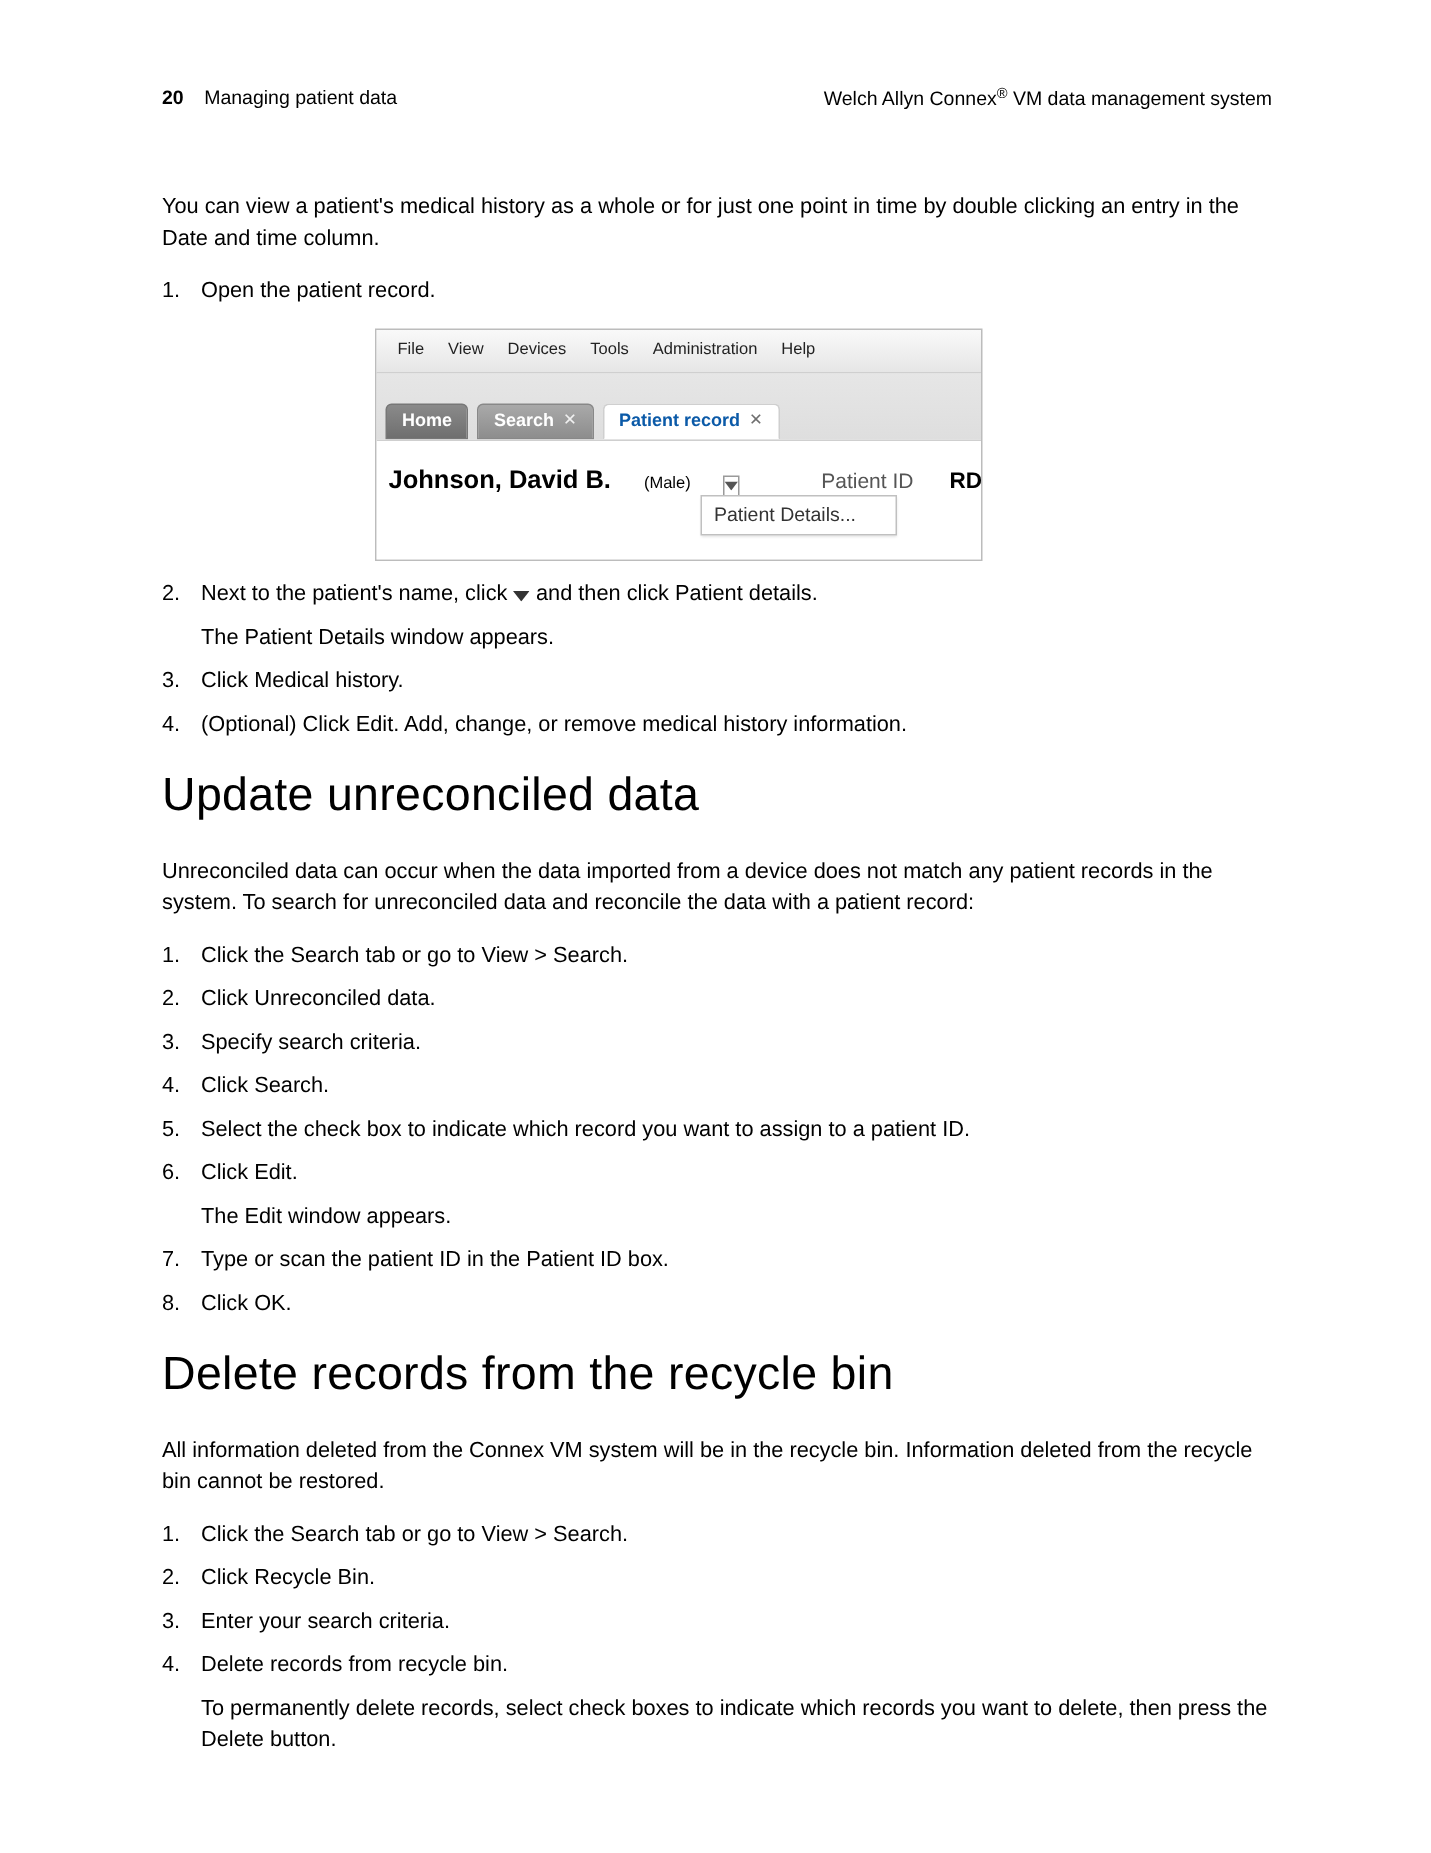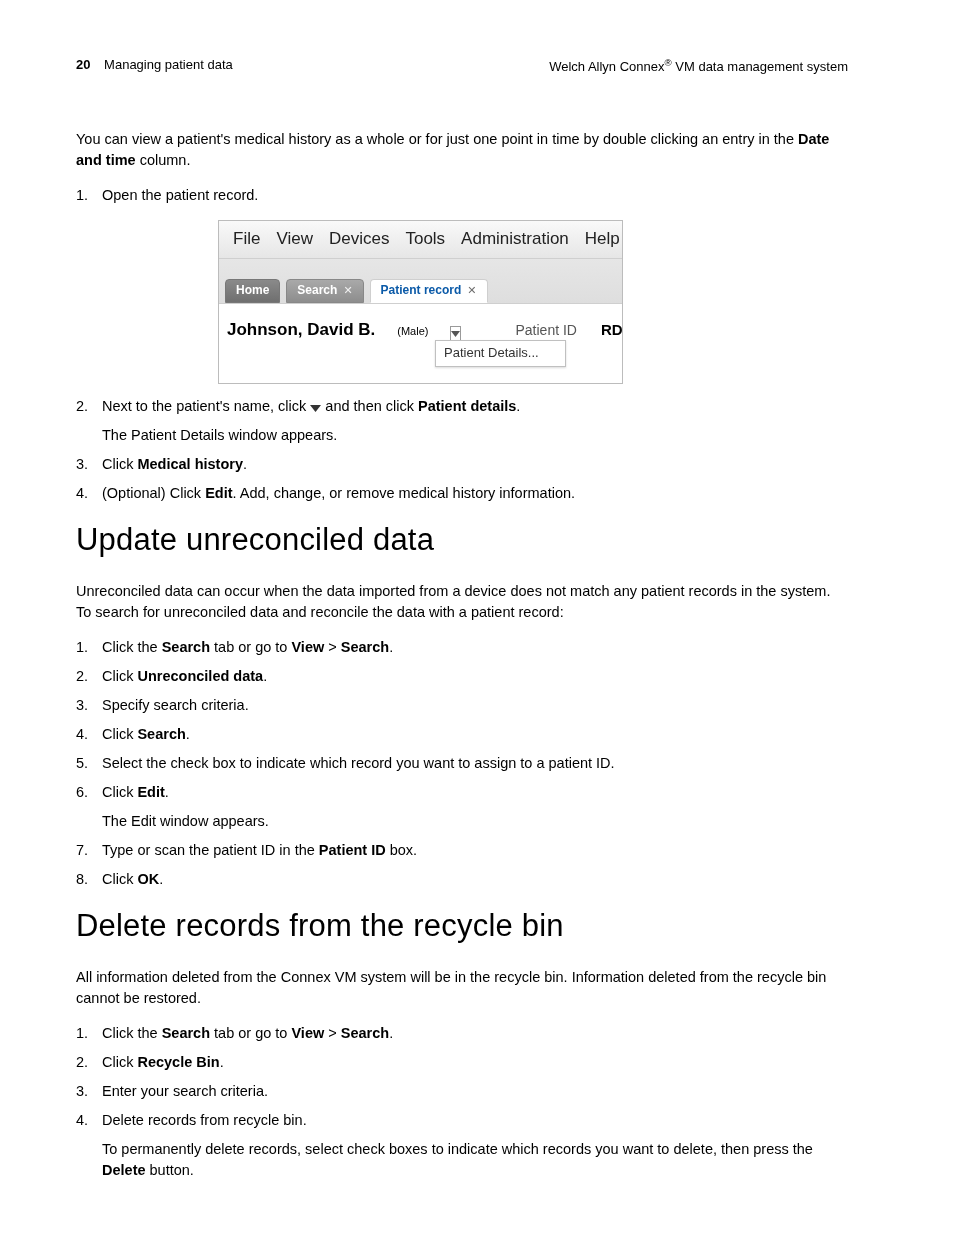--- a/index.html
+++ b/index.html
@@ -9,21 +9,21 @@
     background: #fff;
     font-family: Arial, Helvetica, sans-serif;
     color: #000;
     font-size: 14.5px;
     line-height: 1.45;
   }
   .page {
     width: 954px;
     height: 1235px;
     position: relative;
-    padding: 56px 106px 0 76px;
+    padding: 56px 106px 0 108px;
   }
   .header-row {
     display: flex;
     justify-content: space-between;
     font-size: 13px;
     margin-bottom: 52px;
   }
   .header-left .page-num {
     font-weight: bold;
   }
@@ -61,39 +61,39 @@
   ol.steps > li > .num {
     width: 26px;
     flex: 0 0 26px;
   }
   ol.steps > li > .txt {
     flex: 1;
   }
   ol.steps > li .subtext {
     margin-top: 8px;
   }
-  b { font-weight: bold; }
+  b { font-weight: normal; }
 
   
   .ui-box {
     width: 405px;
     margin: 6px 0 12px 26px;
     border: 1px solid #bcbcbc;
     background: linear-gradient(#f5f5f5, #e9e9e9);
     font-size: 13px;
     overflow: hidden;
   }
   .ui-menubar {
     display: flex;
     gap: 0;
     background: linear-gradient(#f9f9f9, #e6e6e6);
     border-bottom: 1px solid #cfcfcf;
     padding: 4px 6px;
     color: #222;
-    font-size: 17px;
+    font-size: 11px;
   }
   .ui-menubar span { padding: 2px 8px; }
   .ui-tabstrip {
     display: flex;
     align-items: flex-end;
     gap: 6px;
     padding: 14px 6px 0 6px;
     background: linear-gradient(#e6e6e6, #dedede);
     height: 44px;
   }

